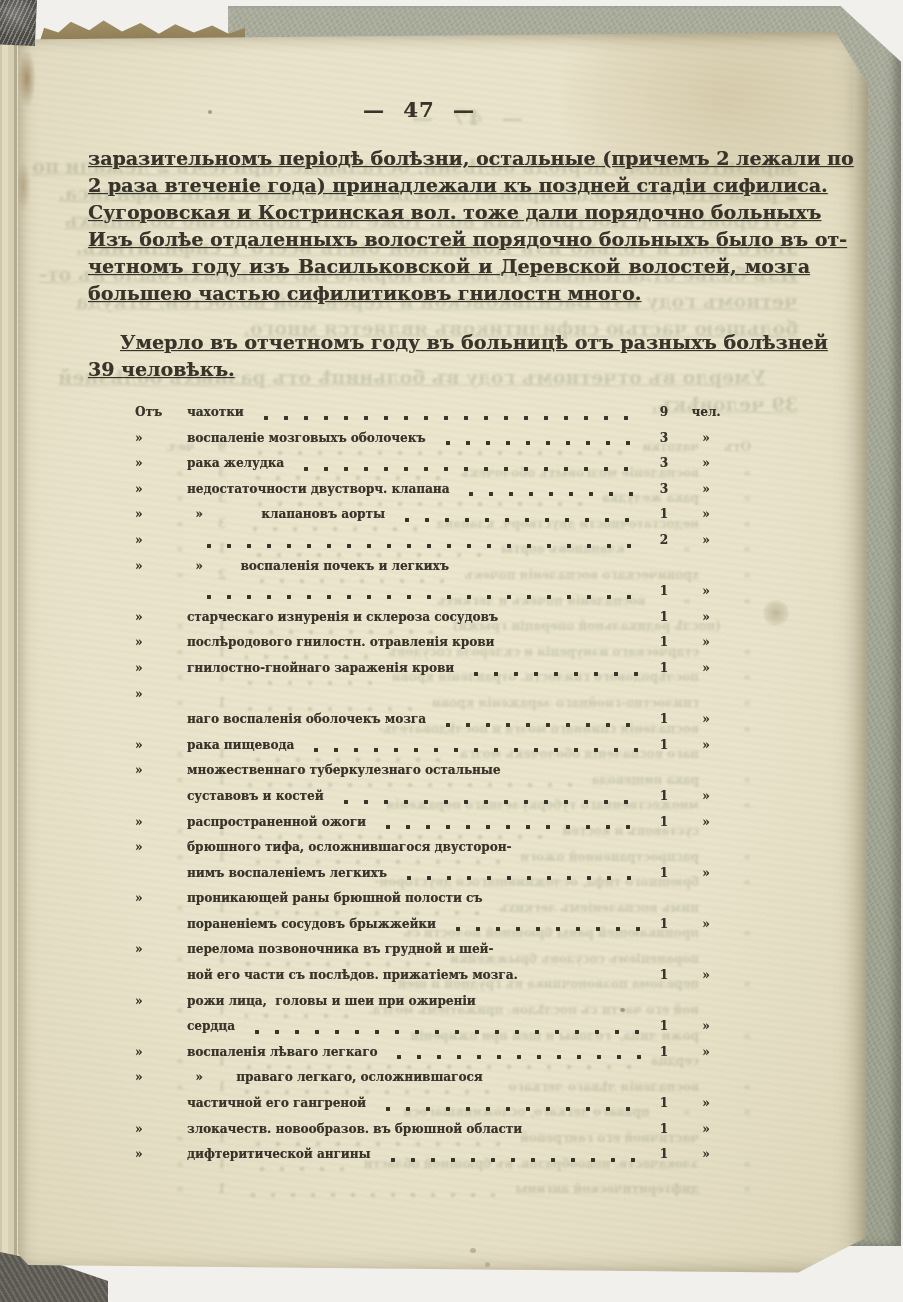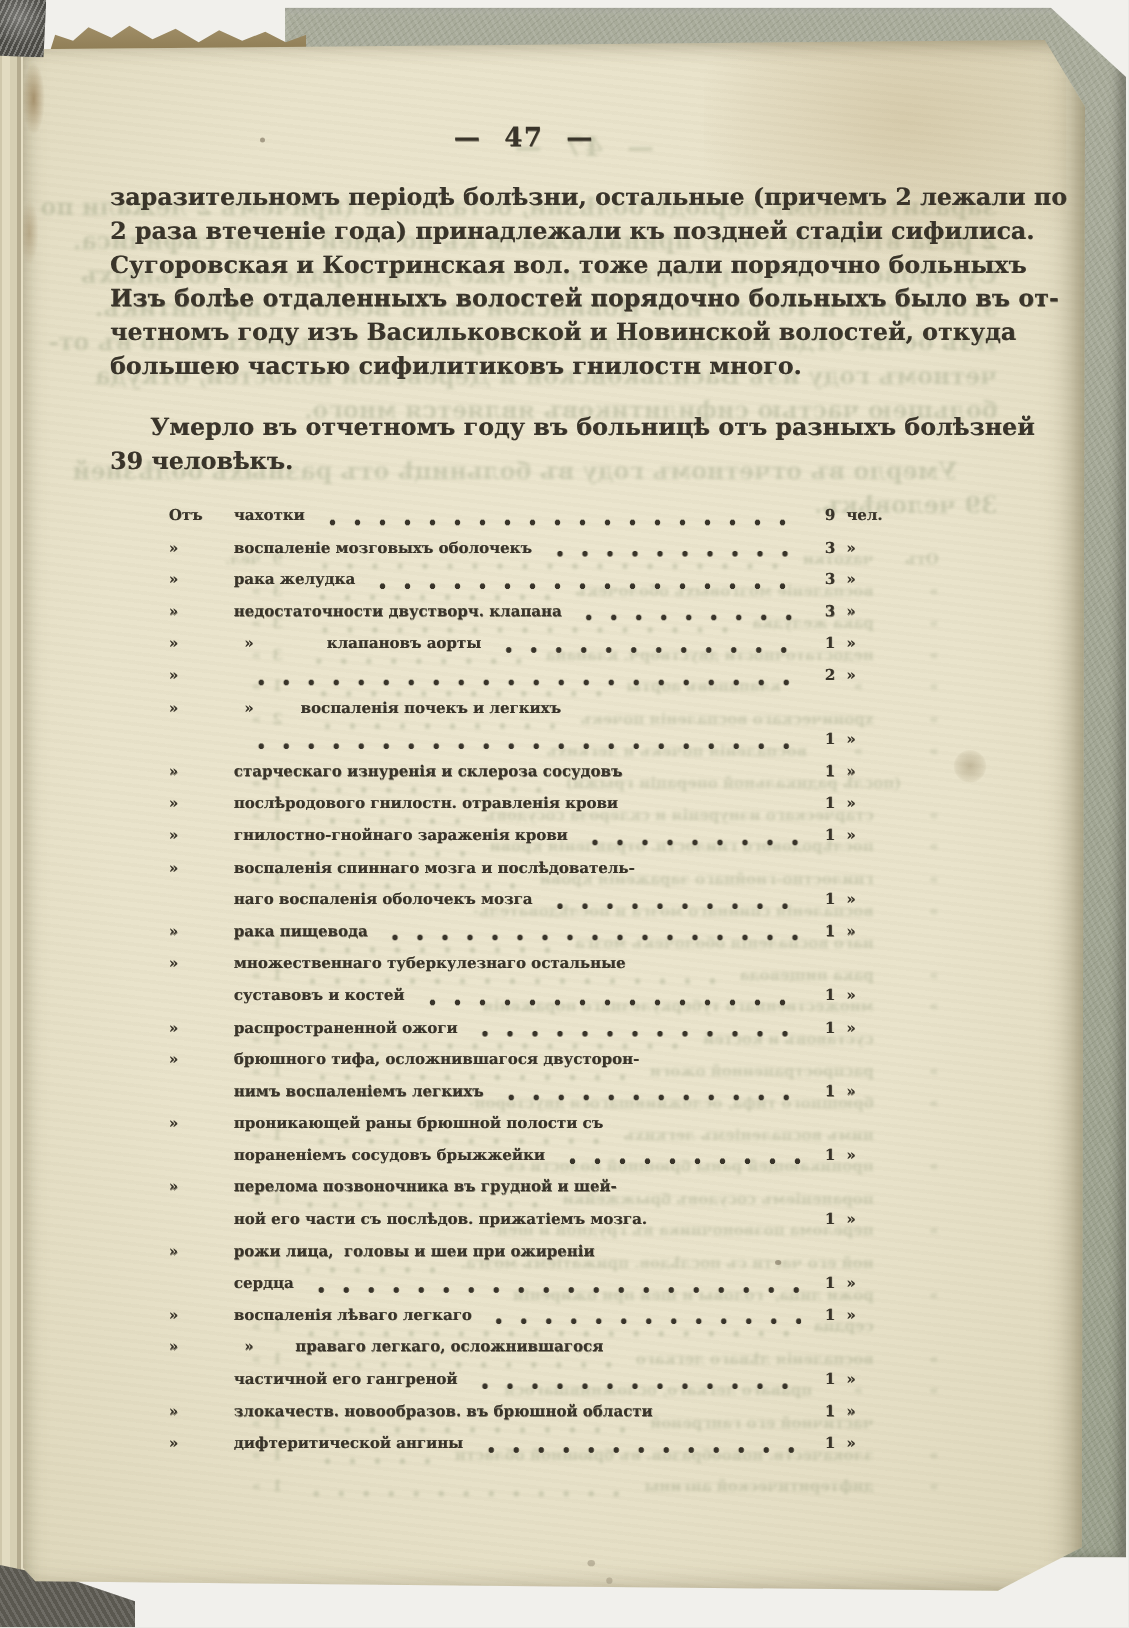--- a/index.html
+++ b/index.html
@@ -70,38 +70,38 @@
     transform:scaleX(-1) translateY(8px);filter:blur(1.2px);opacity:.30;}
   .ghost-layer *{color:var(--bleed) !important;text-shadow:none !important;}
   .ghost-layer .leader{background-image:radial-gradient(circle, var(--bleed) 2px, rgba(0,0,0,0) 2.4px) !important;}
 
   
   .content{position:absolute;left:70px;top:62px;width:722px;z-index:5;
     color:var(--ink);font-size:19px;font-weight:bold;line-height:27px;
     text-shadow:0.3px 0.3px 0.5px rgba(45,40,30,.55);}
   .page-number{text-align:center;font-size:21px;letter-spacing:1px;word-spacing:10px;
     margin:2px 0 22px 0;transform:translateX(-30px);}
-  .pline{white-space:nowrap;text-align:justify;text-align-last:justify;}
+  .pline{white-space:nowrap;text-align:justify;text-align-last:justify;text-decoration:underline;}
   .pline.last{text-align-last:left;}
   .para{margin-bottom:22px;}
   .para.indent .pline:first-child{text-indent:32px;}
   .para:last-of-type{margin-bottom:0;}
 
   
   .dlist{margin-left:47px;width:600px;margin-top:17px;font-size:12px;}
   .lline{display:flex;line-height:25.6px;}
   .marker{flex:0 0 52px;}
   .ltext{white-space:pre;flex:0 1 auto;min-width:0;}
   .ltext.outdent{margin-left:-22px;}
   .leader{flex:1 1 0;min-width:0;align-self:flex-end;height:6px;margin:0 10px 5px 12px;
     background-image:radial-gradient(circle, var(--ink) 2.1px, rgba(0,0,0,0) 2.5px);
     background-size:20px 6px;background-repeat:repeat-x;background-position:left bottom;}
   .leader.blank{background-image:none;}
   .count{flex:0 0 26px;text-align:center;}
-  .unit{flex:0 0 58px;text-align:left;}
+  .unit{flex:0 0 58px;text-align:center;}
 </style>
 </head>
 <body>
 
 <div class="stage">
   <div class="cover"></div>
   <div class="left-pages"></div>
   <div class="torn-strip"></div>
   <div class="spine-bottom"></div>
 
@@ -369,21 +369,21 @@
     <div class="speck sp4"></div>
 
     <div class="content" id="page-content">
       <div class="page-number">— 47 —</div>
       <div id="paragraphs">
           <div class="para">
             <div class="pline">заразительномъ періодѣ болѣзни, остальные (причемъ 2 лежали по</div>
             <div class="pline">2 раза втеченіе года) принадлежали къ поздней стадіи сифилиса.</div>
             <div class="pline">Сугоровская и Костринская вол. тоже дали порядочно больныхъ</div>
             <div class="pline">Изъ болѣе отдаленныхъ волостей порядочно больныхъ было въ от-</div>
-            <div class="pline">четномъ году изъ Васильковской и Новинской волостей, откуда</div>
+            <div class="pline">четномъ году изъ Васильковской и Деревской волостей, мозга</div>
             <div class="pline last">большею частью сифилитиковъ гнилостн много.</div>
           </div>
           <div class="para indent">
             <div class="pline">Умерло въ отчетномъ году въ больницѣ отъ разныхъ болѣзней</div>
             <div class="pline last">39 человѣкъ.</div>
           </div>
         </div>
       <div class="dlist" id="death-list">
           <div class="lrow">
             <div class="lline">
@@ -473,21 +473,20 @@
               <span class="marker">»</span>
               <span class="ltext">гнилостно-гнойнаго зараженія крови</span>
               <span class="leader"></span>
               <span class="count">1</span>
               <span class="unit">»</span>
             </div>
           </div>
           <div class="lrow">
             <div class="lline">
               <span class="marker">»</span>
-              <span class="ltext">воспаленія спиннаго мозга и послѣдователь-</span>
             </div>
             <div class="lline">
               <span class="marker"></span>
               <span class="ltext">наго воспаленія оболочекъ мозга</span>
               <span class="leader"></span>
               <span class="count">1</span>
               <span class="unit">»</span>
             </div>
           </div>
           <div class="lrow">

